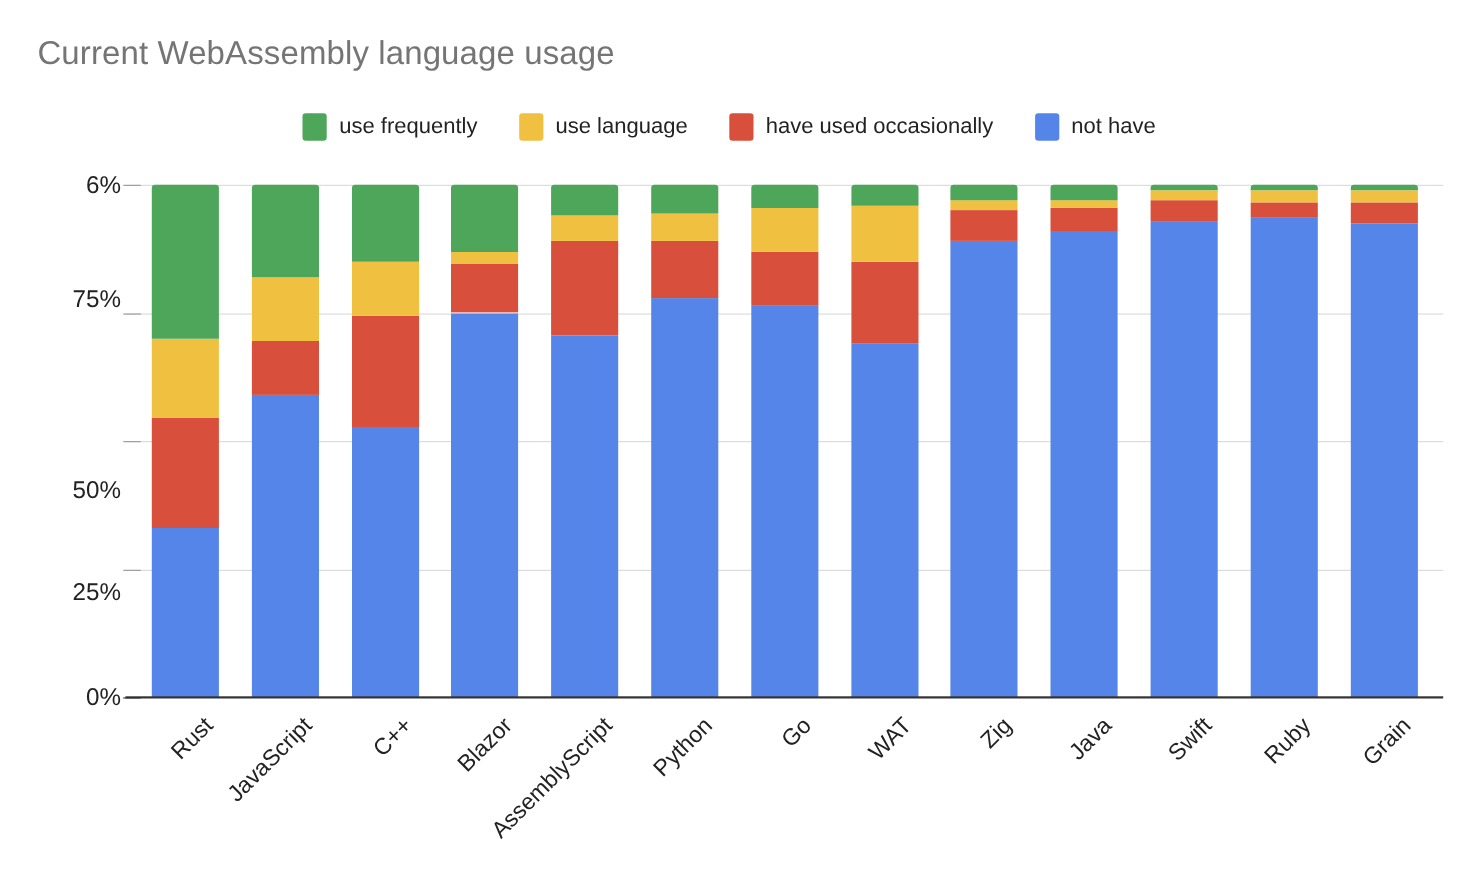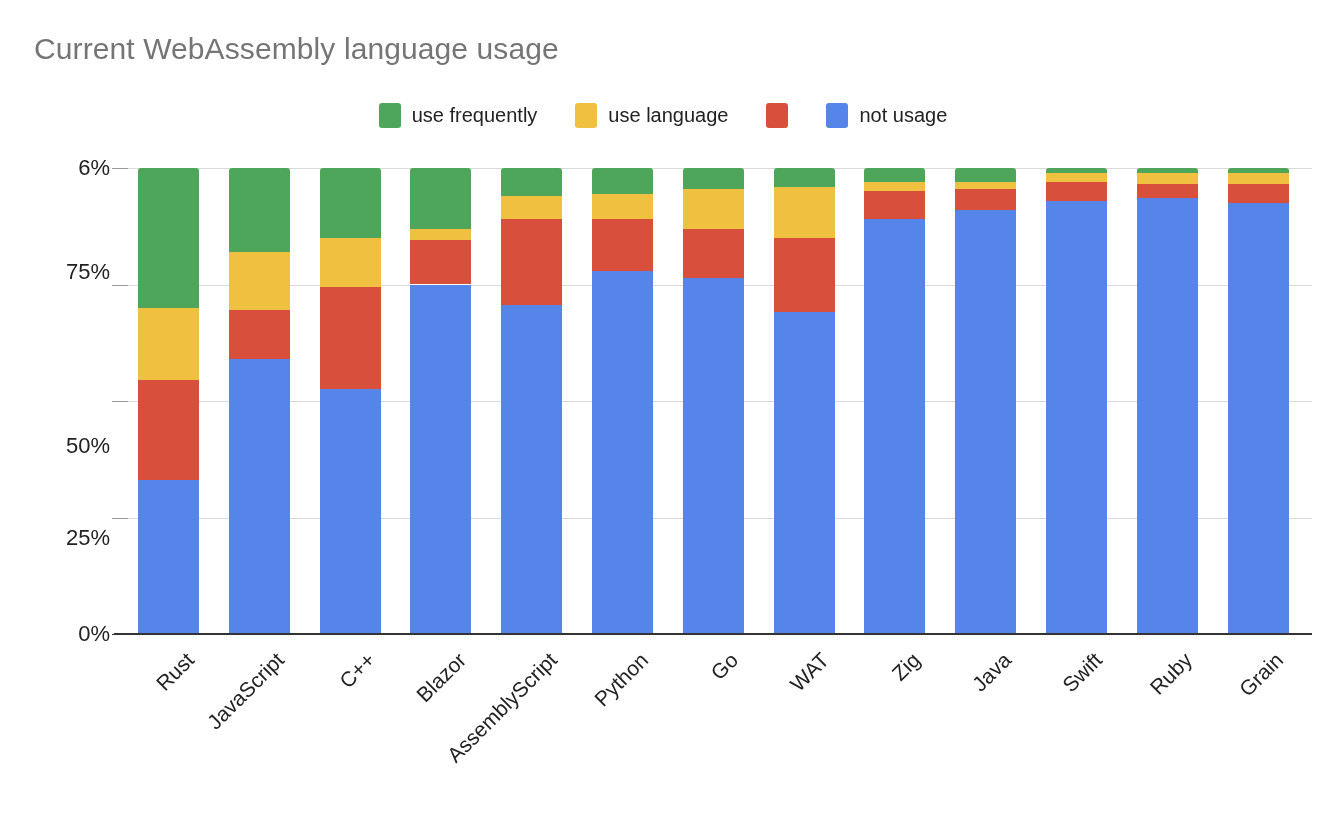--- a/index.html
+++ b/index.html
@@ -138,24 +138,25 @@
       <div class="legend-item">
         <span class="legend-swatch" style="background: rgb(77, 166, 90);"></span>
         <span class="legend-label">use frequently</span>
       </div>
       <div class="legend-item">
         <span class="legend-swatch" style="background: rgb(240, 192, 64);"></span>
         <span class="legend-label">use language</span>
       </div>
       <div class="legend-item">
         <span class="legend-swatch" style="background: rgb(216, 80, 60);"></span>
+        <span class="legend-label">have used occasionally</span>
       </div>
       <div class="legend-item">
         <span class="legend-swatch" style="background: rgb(85, 133, 232);"></span>
-        <span class="legend-label">not usage</span>
+        <span class="legend-label">not have</span>
       </div>
     </div>
 
   <div id="plot">
     <div id="gridlines">
         <div class="gridline" style="top: 349.5px;"></div>
         <div class="gridline" style="top: 233px;"></div>
         <div class="gridline" style="top: 116.5px;"></div>
         <div class="gridline" style="top: 0px;"></div>
       </div>

